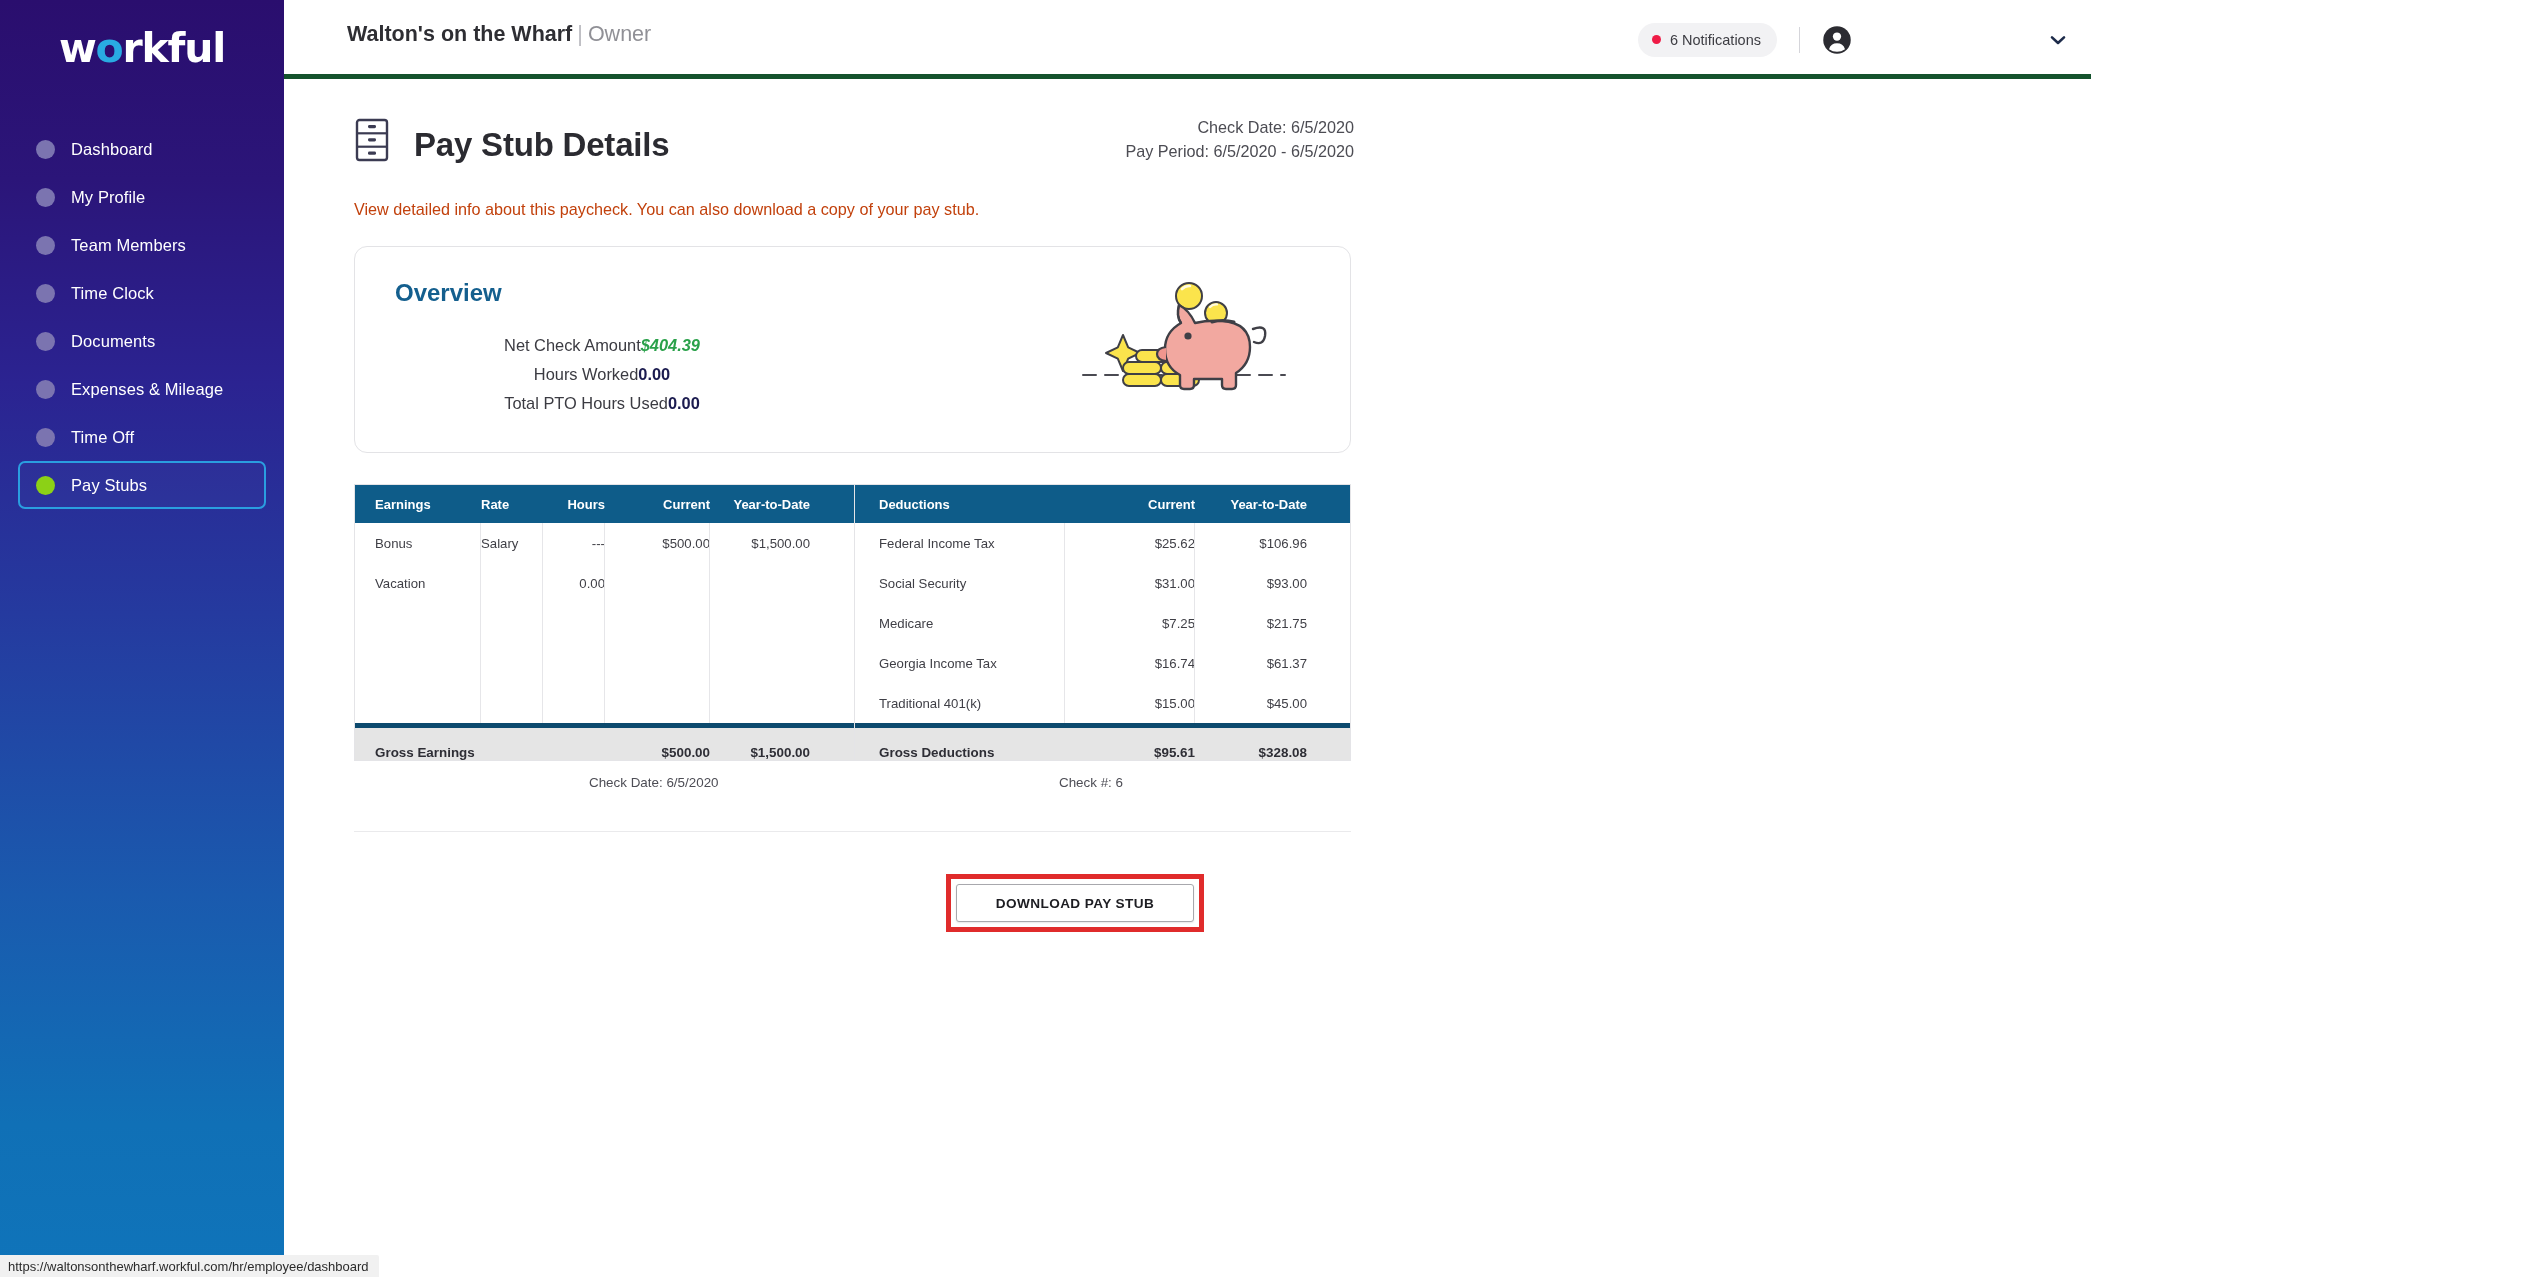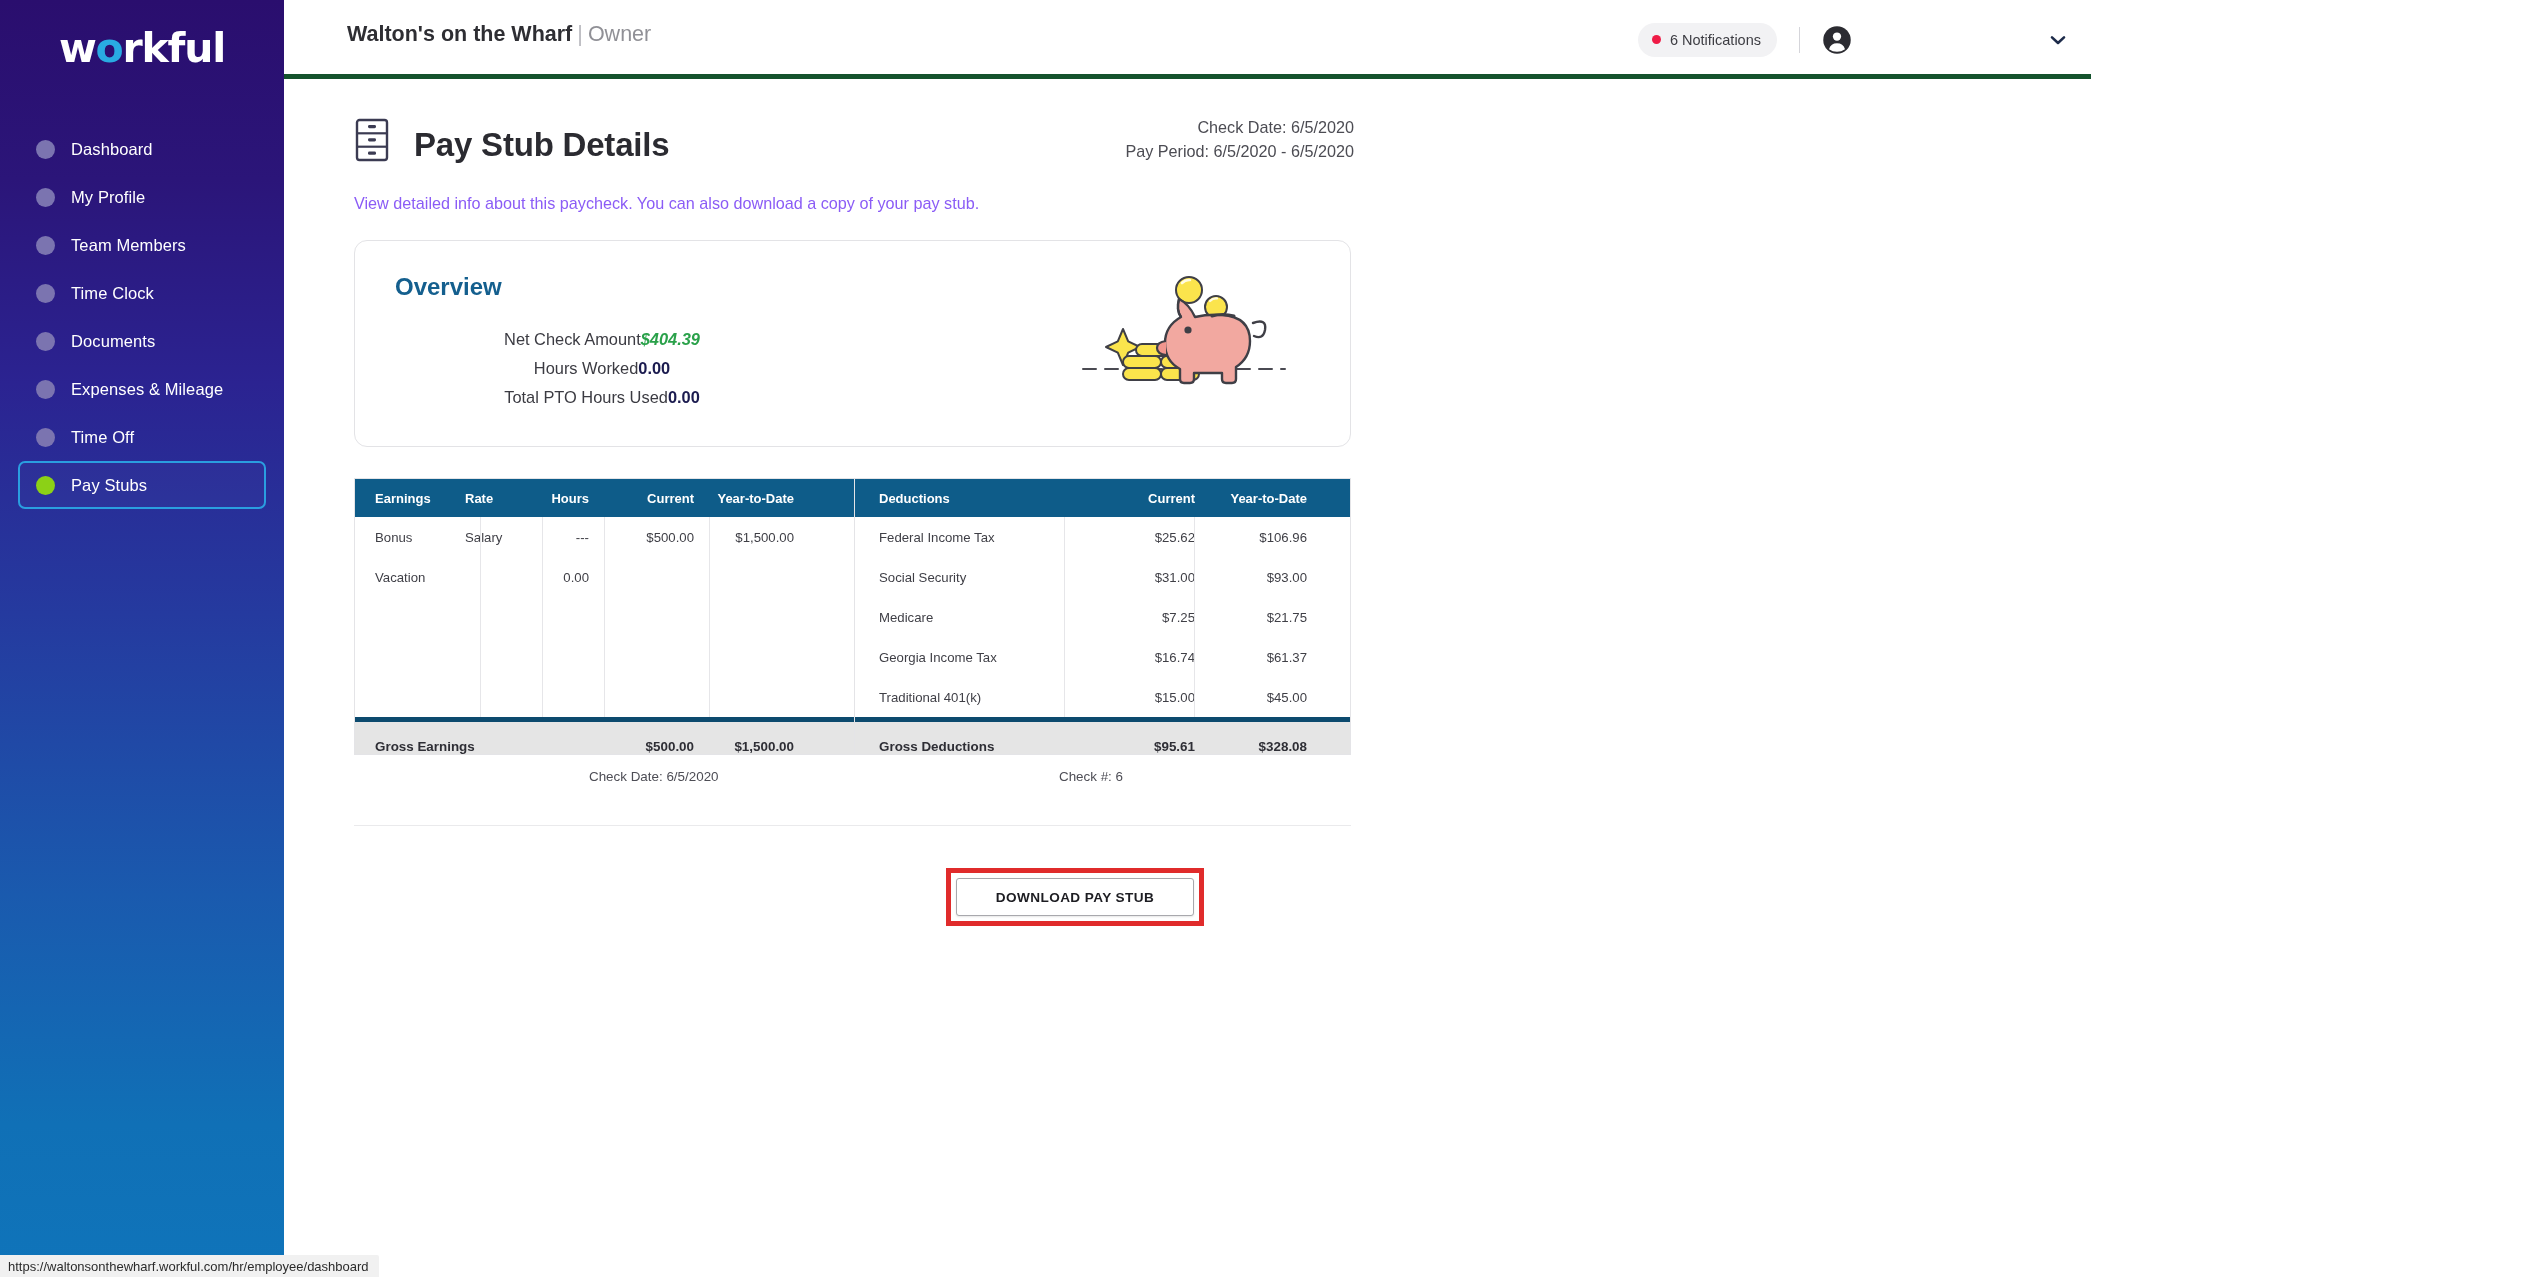--- a/index.html
+++ b/index.html
@@ -109,22 +109,22 @@
     position: absolute; left: 60px; top: 12px;
     font-size: 33px; font-weight: 700; color: #2b2b31;
     letter-spacing: -0.2px;
   }
   #check-meta {
     position: absolute; right: 0; top: 2px; text-align: right;
     font-size: 16.2px; color: #4c4c53; line-height: 1.48;
   }
 
   #page-subtitle {
-    margin-top: 6px;
-    font-size: 16.2px; color: #8b5cf6;
+    margin-top: 12px;
+    font-size: 16.2px; color: #c2410c;
   }
 
   
   #overview-card {
     position: relative;
     margin-top: 27px;
     width: 997px; height: 207px;
     border: 1px solid #e3e3e6;
     border-radius: 13px;
     background: #ffffff;
@@ -158,21 +158,21 @@
   .pt-body { position: relative; height: 200px; }
   .pt-row { display: flex; align-items: center; height: 40px; }
   .pt-row .td { font-size: 13.2px; color: #3f3f46; white-space: nowrap; }
   .pt-total {
     display: flex; align-items: flex-end; height: 37px;
     background: #e5e5e5; border-top: 5px solid #0c4a6e;
   }
   .pt-total .td { font-size: 13.4px; font-weight: 700; color: #2e2e35; white-space: nowrap; }
 
   
-  .e-c0 { width: 110px; padding-left: 20px; }
+  .e-c0 { width: 126px; padding-left: 20px; }
   .e-c1 { width: 62px; text-align: left; }
   .e-c2 { width: 62px; text-align: right; }
   .e-c3 { width: 105px; text-align: right; }
   .e-c4 { width: 118px; text-align: right; padding-right: 18px; }
   
   .d-c0 { width: 210px; padding-left: 24px; }
   .d-c1 { width: 130px; text-align: right; }
   .d-c2 { width: 130px; text-align: right; padding-right: 18px; }
 
   .vline {

